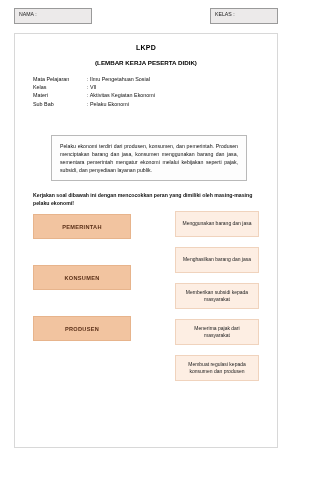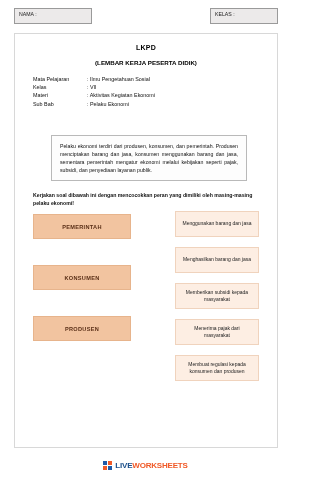--- a/index.html
+++ b/index.html
@@ -222,23 +222,14 @@
       </div>
       <div class="answer-box">
         <span>Menerima pajak dari masyarakat</span>
       </div>
       <div class="answer-box">
         <span>Membuat regulasi kepada konsumen dan produsen</span>
       </div>
     </div>
   </div>
 
-  <div class="brand">
-    <span class="brand-mark">
-      <i class="bm1"></i>
-        <i class="bm2"></i>
-        <i class="bm3"></i>
-        <i class="bm4"></i>
-    </span>
-    <span class="brand-text"><span>LIVE</span><span class="orange">WORKSHEETS</span></span>
-  </div>
 
 </div>
 
 </body></html>

